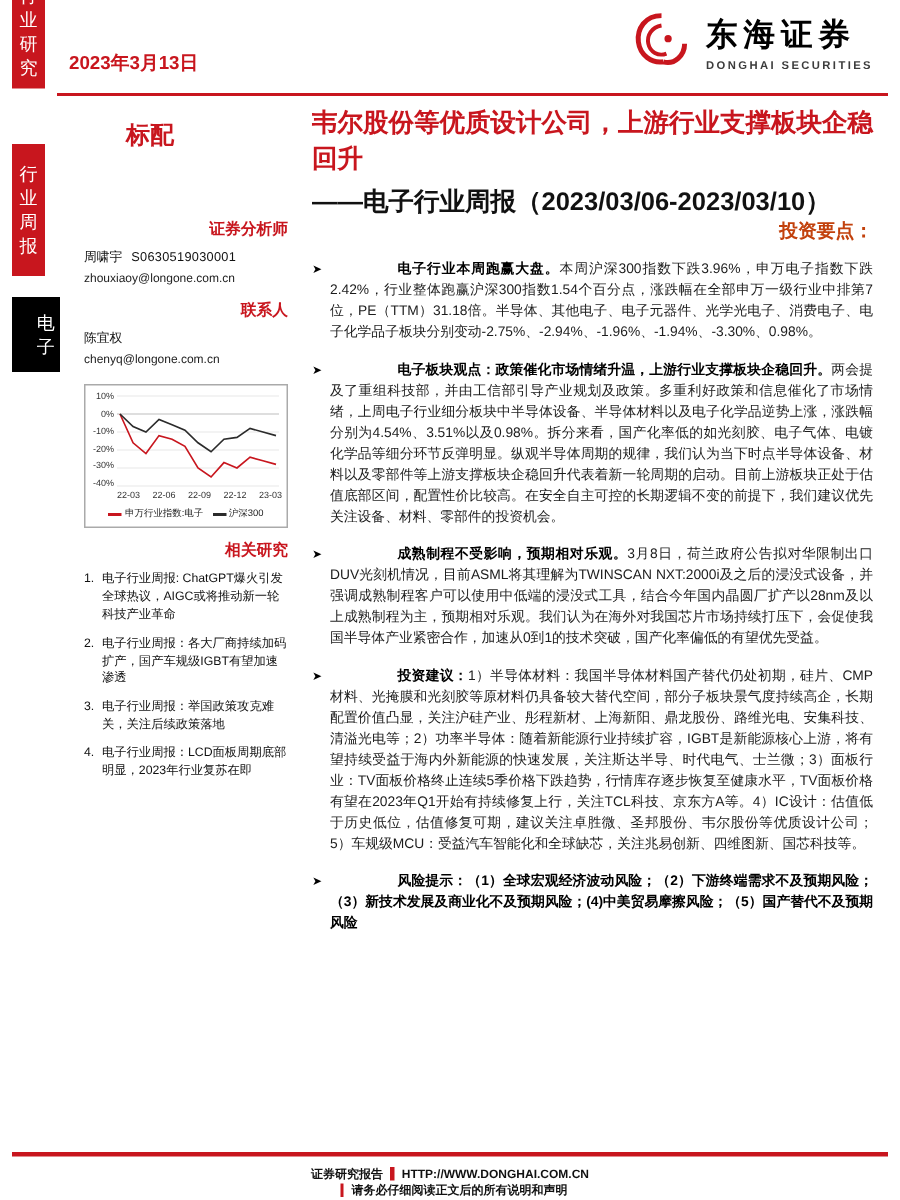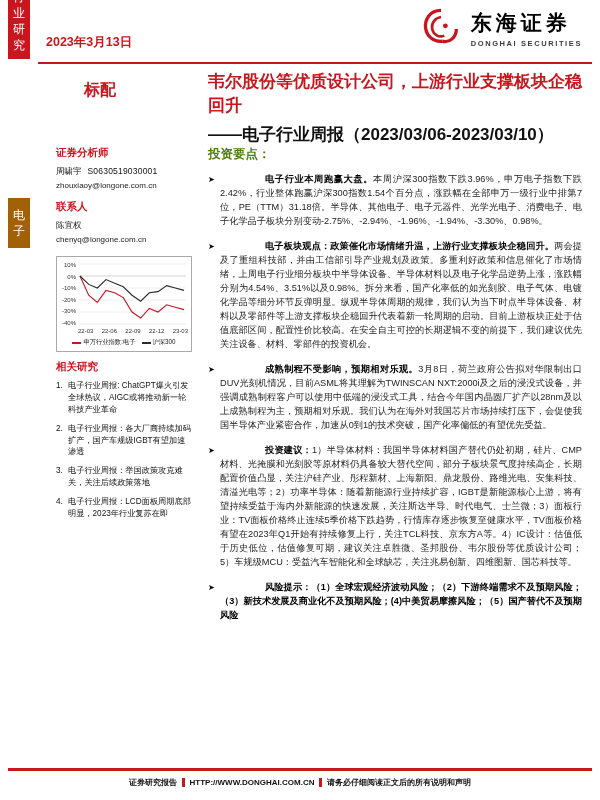--- a/index.html
+++ b/index.html
@@ -5,70 +5,70 @@
   * { margin:0; padding:0; box-sizing:border-box; }
   html,body { background:#ffffff; }
   body { font-family:"Liberation Sans","DejaVu Sans",sans-serif; }
   .page { position:relative; width:600px; height:800px; background:#fff; overflow:hidden; margin:0 auto; }
 
   
   .vtag { position:absolute; background:#c8161e; color:#fff; text-align:center; }
   .vtag .vchars { display:block; width:13px; margin:0 auto; word-break:break-all; line-height:16px; font-size:12px; }
   .tag-corner { left:8px; top:-16px; width:22px; padding:5px 0 6px; }
   .tag-weekly { left:8px; top:96px; width:22px; padding:12px 0; }
-  .tag-sector { left:8px; top:198px; width:22px; padding:9px 4px; background:#a16207; }
+  .tag-sector { left:8px; top:198px; width:22px; padding:9px 16px; background:#000000; }
 
   .date { position:absolute; left:46px; top:34px; color:#c8161e; font-weight:bold; font-size:12.5px; }
 
   .brand { position:absolute; right:18px; top:6px; display:flex; align-items:center; gap:8px; }
   .brand-txt { text-align:left; }
   .brand-cn { font-size:21px; font-weight:bold; color:#000000; letter-spacing:4px; }
   .brand-en { font-size:7.5px; font-weight:bold; color:#3c3c3c; letter-spacing:1.6px; margin-top:2px; }
 
   .header-rule { position:absolute; left:38px; right:8px; top:62px; height:2px; background:#c8161e; }
 
   .rating { position:absolute; left:84px; top:80px; color:#c8161e; font-weight:bold; font-size:16px; }
 
   .title-block { position:absolute; left:208px; top:70px; width:374px; }
   .title { color:#c8161e; font-weight:bold; font-size:17px; line-height:1.4; text-align:left; }
   .subtitle { margin-top:5px; font-weight:bold; font-size:17px; color:#111; }
 
   
   .leftcol { position:absolute; left:56px; top:146px; width:136px; }
-  .sec-h { color:#c8161e; font-weight:bold; font-size:10.5px; margin-bottom:6px; }
+  .sec-h { color:#c8161e; font-weight:bold; font-size:10.5px; margin-bottom:6px;text-align:right; }
   .an-line { font-size:8.5px; color:#111; margin-bottom:3px; }
   .an-cert { margin-left:6px; letter-spacing:0.2px; }
   .an-email { font-size:8px; color:#222; margin-bottom:10px; word-break:break-all; }
 
   .chart-box { margin-top:12px; border:1px solid #aaa; padding:5px 3px 4px; width:136px; }
   .chart-plot { display:flex; }
   .y-ticks { display:flex; flex-direction:column; justify-content:space-between; height:64px;
              font-size:6px; color:#333; text-align:right; width:18px; padding-right:2px; }
   .perf-svg { width:108px; height:64px; }
   .x-ticks { display:flex; justify-content:space-between; margin-left:18px; font-size:6px; color:#333; margin-top:2px; }
   .legend { display:flex; justify-content:center; gap:6px; margin-top:4px; font-size:6.3px; color:#222; flex-wrap:wrap; }
   .lg-item { display:inline-flex; align-items:center; white-space:nowrap; }
   .sw { width:9px; height:2px; display:inline-block; margin-right:2px; }
 
   .related { margin-top:8px; }
   .rel-item { display:flex; font-size:8.2px; line-height:1.45; color:#111; margin-bottom:7px; }
   .rel-num { width:12px; flex:0 0 12px; }
 
   
   .maincol { position:absolute; left:208px; top:146px; width:374px; }
-  .main-h { color:#4d7c0f; font-weight:bold; font-size:12.5px; margin-bottom:10px; }
+  .main-h { color:#c2410c; font-weight:bold; font-size:12.5px; margin-bottom:10px;text-align:right; }
   .bullet { display:flex; margin-bottom:11px; }
   .marker { flex:0 0 12px; font-size:8px; color:#000; padding-top:2px; }
   .btext { font-size:9.2px; line-height:1.52; color:#1c1c1c; text-align:justify; }
   .btext b { color:#000;padding-left:45px; }
 
   
   .footer-rule { position:absolute; left:8px; right:8px; top:768px; height:2.5px; background:#c8161e; }
   .footer-row { position:absolute; left:8px; right:8px; top:777px; display:flex; justify-content:center;
-                align-items:center; font-size:8px; font-weight:bold; color:#111; }
+                align-items:center; font-size:8px; font-weight:bold; color:#111;flex-direction:column; }
   .fgroup { display:flex; align-items:center; }
   .fbar { width:2.5px; height:9px; background:#c8161e; margin:0 5px; display:inline-block; }
 </style>
 </head>
 <body>
 
 <div class="page">
 
   <div class="vtag tag-corner">
     <span class="vchars">行业研究</span>
@@ -84,20 +84,23 @@
       <circle cx="24" cy="18" r="2.2" fill="#c8161e"></circle>
     </svg>
     <div class="brand-txt">
       <div class="brand-cn">东海证券</div>
       <div class="brand-en">DONGHAI SECURITIES</div>
     </div>
   </div>
 
   <div class="header-rule"></div>
 
+  <div class="vtag tag-weekly">
+    <span class="vchars">行业周报</span>
+  </div>
   <div class="vtag tag-sector">
     <span class="vchars">电子</span>
   </div>
 
   <div class="rating">标配</div>
 
   <div class="title-block">
     <div class="title">韦尔股份等优质设计公司，上游行业支撑板块企稳回升</div>
     <div class="subtitle">——电子行业周报（2023/03/06-2023/03/10）</div>
   </div>

